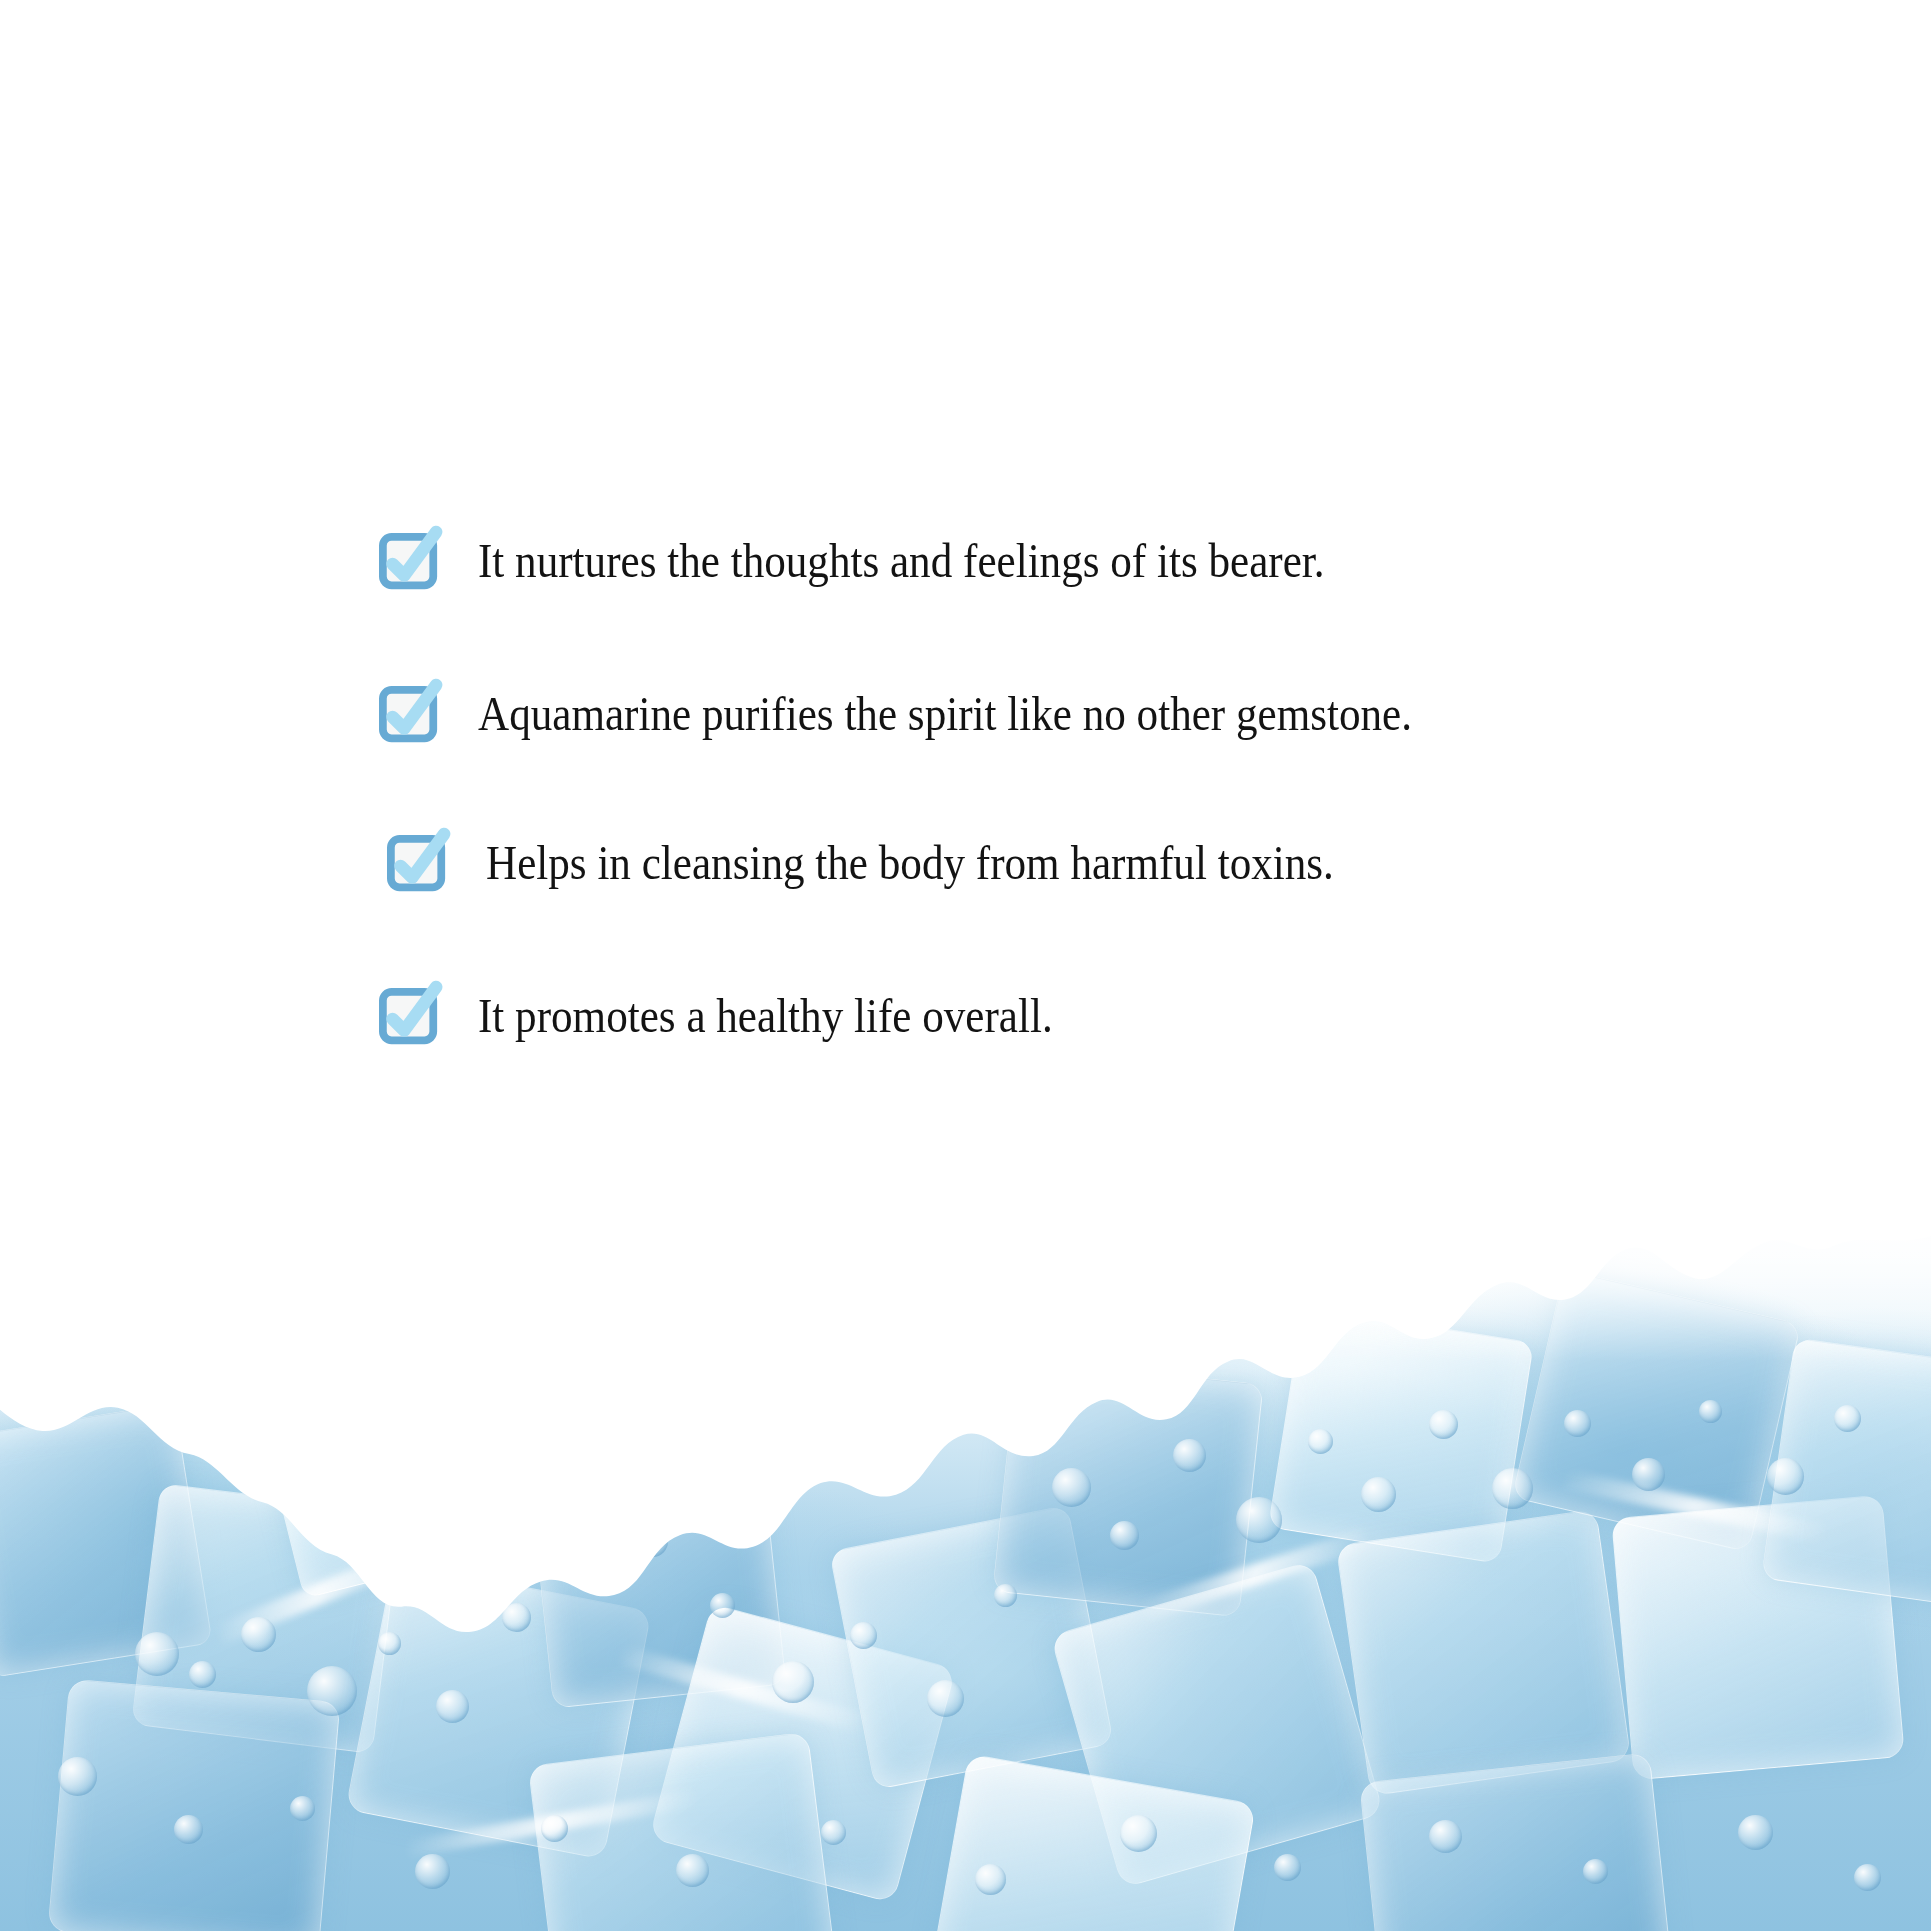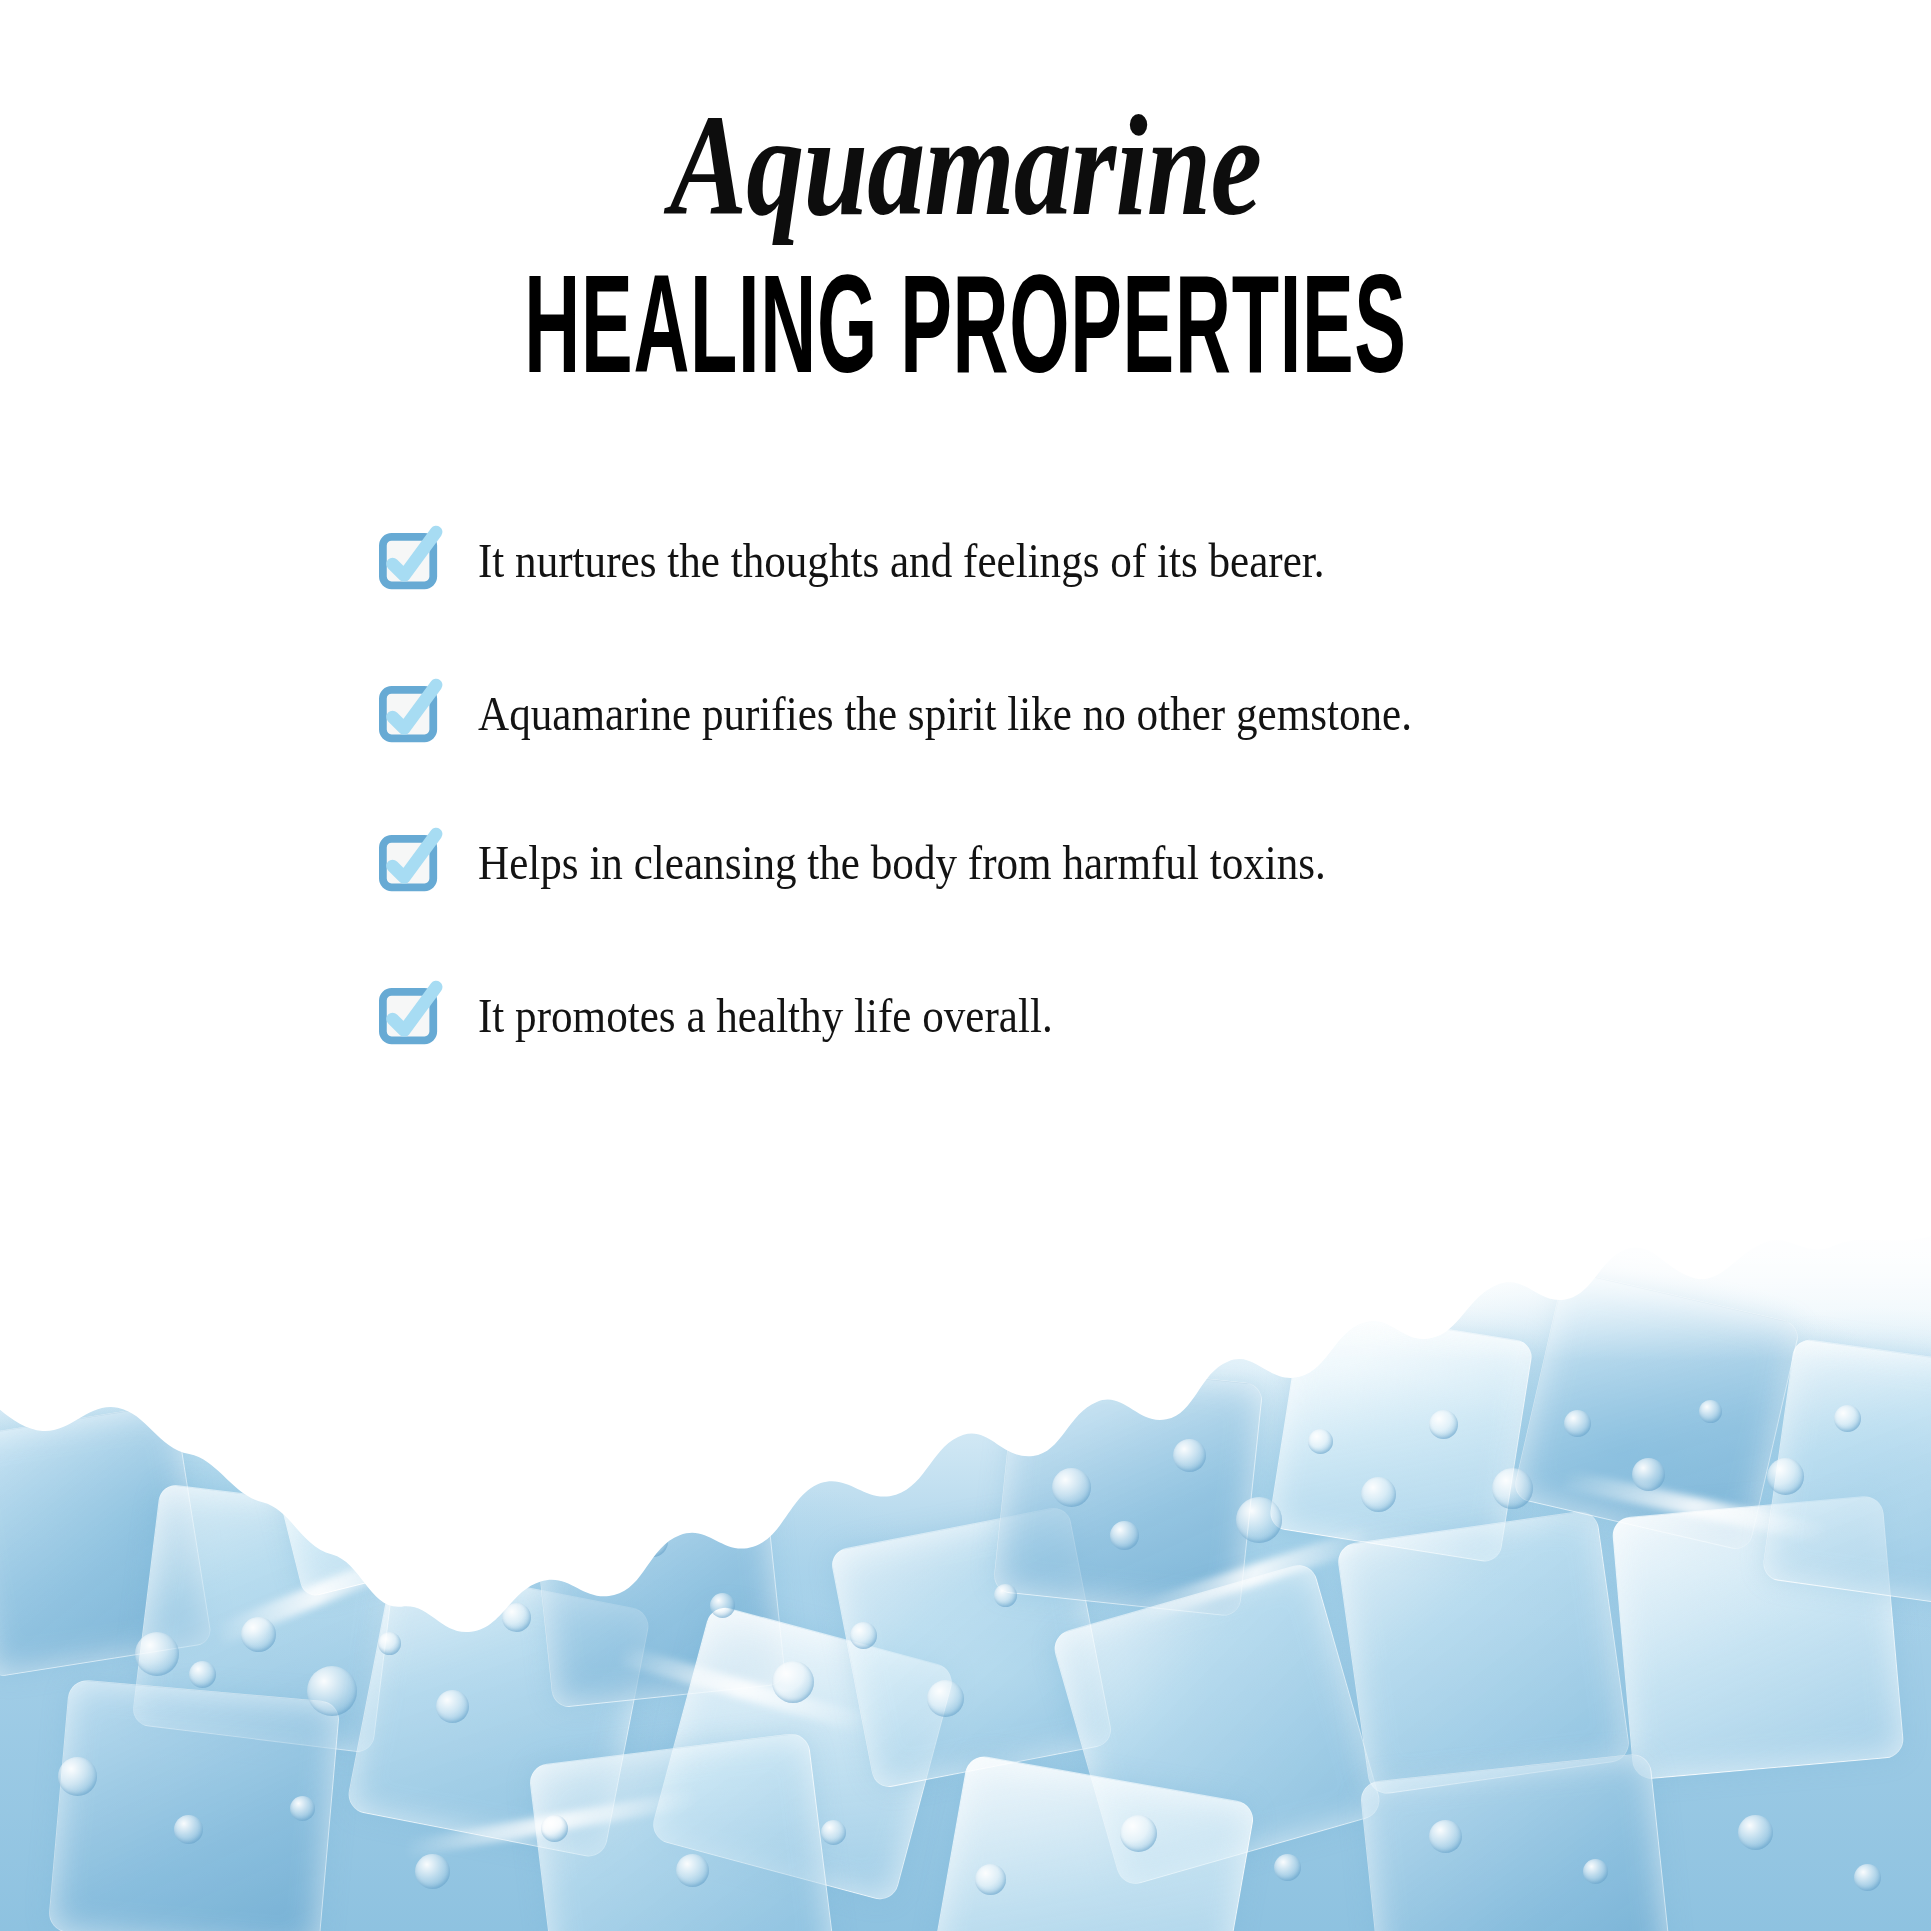--- a/index.html
+++ b/index.html
@@ -138,24 +138,20 @@
   .topfade {
     position: absolute; left: 0; top: 0; width: 1931px; height: 183px;
     background: linear-gradient(to bottom, #ffffff 0%, rgba(255,255,255,.82) 42%, rgba(255,255,255,0) 100%);
   }
 </style>
 </head>
 <body>
 
 <div id="poster">
 
-  <div class="title-block">
-    <div id="title-script">Aquamarine</div>
-    <div id="title-sub">HEALING PROPERTIES</div>
-  </div>
 
   <div id="properties-list">
 
     <div class="prop-row" style="margin-bottom:89px;">
       <span class="check-wrap">
         <svg viewBox="0 0 64 64" xmlns="http://www.w3.org/2000/svg">
           <rect x="4" y="6" width="52" height="50" rx="9" ry="9" fill="#f6f7f7" stroke="#67aad4" stroke-width="8"></rect>
           <path d="M14 34 L26 46 L59 1" fill="none" stroke="#a7dcf3" stroke-width="13" stroke-linecap="round" stroke-linejoin="round"></path>
         </svg>
       </span>
@@ -166,21 +162,21 @@
     <div class="prop-row" style="margin-bottom:85px;">
       <span class="check-wrap">
         <svg viewBox="0 0 64 64" xmlns="http://www.w3.org/2000/svg">
           <rect x="4" y="6" width="52" height="50" rx="9" ry="9" fill="#f6f7f7" stroke="#67aad4" stroke-width="8"></rect>
           <path d="M14 34 L26 46 L59 1" fill="none" stroke="#a7dcf3" stroke-width="13" stroke-linecap="round" stroke-linejoin="round"></path>
         </svg>
       </span>
       <span class="prop-text">Aquamarine purifies the spirit like no other gemstone.</span>
     </div>
 
-    <div class="prop-row" style="margin-bottom:89px;">
+    <div class="prop-row" style="margin-bottom:89px;margin-left:8px;">
       <span class="check-wrap">
         <svg viewBox="0 0 64 64" xmlns="http://www.w3.org/2000/svg">
           <rect x="4" y="6" width="52" height="50" rx="9" ry="9" fill="#f6f7f7" stroke="#67aad4" stroke-width="8"></rect>
           <path d="M14 34 L26 46 L59 1" fill="none" stroke="#a7dcf3" stroke-width="13" stroke-linecap="round" stroke-linejoin="round"></path>
         </svg>
       </span>
       <span class="prop-text">Helps in cleansing the body from harmful toxins.</span>
     </div>
 
     <div class="prop-row">

